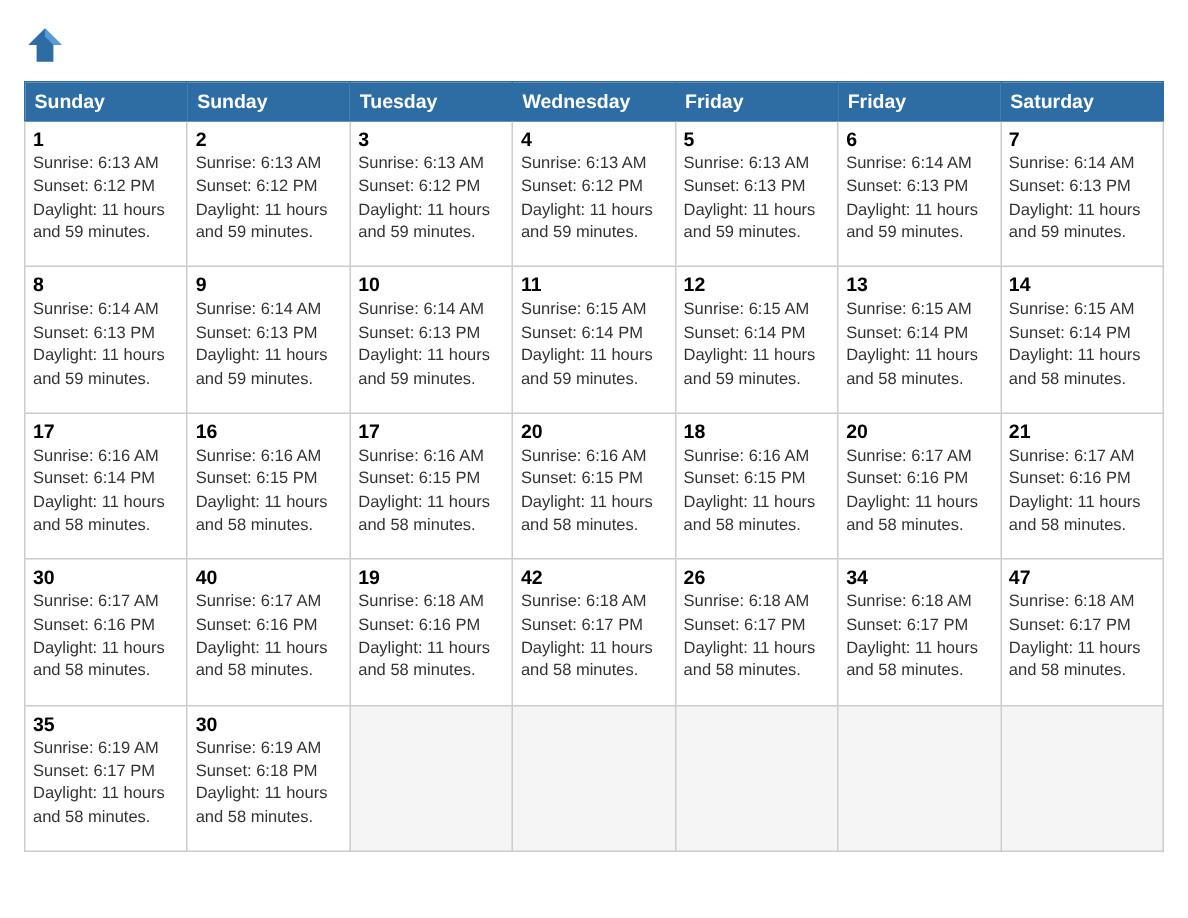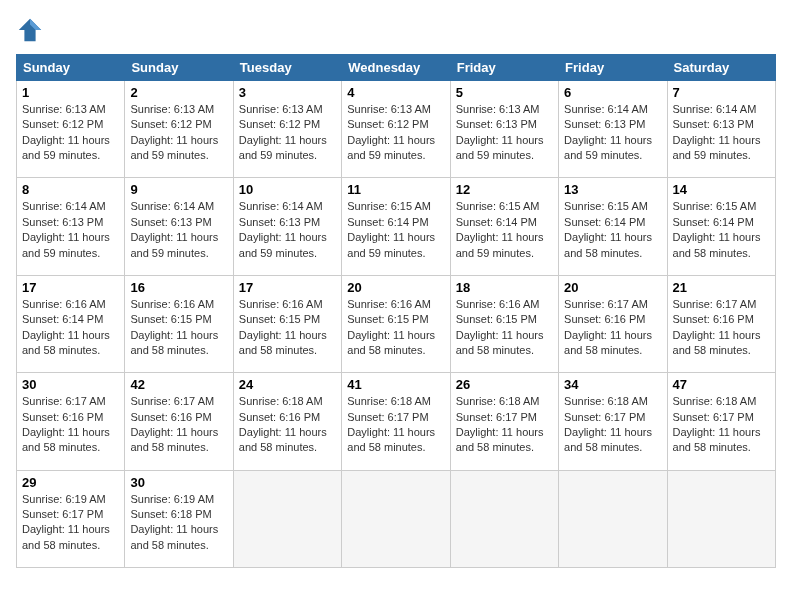--- a/index.html
+++ b/index.html
@@ -272,35 +272,35 @@
         </tr>
         <tr>
           <td>
             <span class="day-num">30</span>
             <div class="day-info" style="white-space: pre-line;">Sunrise: 6:17 AM
 Sunset: 6:16 PM
 Daylight: 11 hours
 and 58 minutes.</div>
           </td>
           <td>
+            <span class="day-num">40</span>
+            <div class="day-info" style="white-space: pre-line;">Sunrise: 6:17 AM
+Sunset: 6:16 PM
+Daylight: 11 hours
+and 58 minutes.</div>
+          </td>
+          <td>
+            <span class="day-num">19</span>
+            <div class="day-info" style="white-space: pre-line;">Sunrise: 6:18 AM
+Sunset: 6:16 PM
+Daylight: 11 hours
+and 58 minutes.</div>
+          </td>
+          <td>
             <span class="day-num">42</span>
-            <div class="day-info" style="white-space: pre-line;">Sunrise: 6:17 AM
-Sunset: 6:16 PM
-Daylight: 11 hours
-and 58 minutes.</div>
-          </td>
-          <td>
-            <span class="day-num">24</span>
-            <div class="day-info" style="white-space: pre-line;">Sunrise: 6:18 AM
-Sunset: 6:16 PM
-Daylight: 11 hours
-and 58 minutes.</div>
-          </td>
-          <td>
-            <span class="day-num">41</span>
             <div class="day-info" style="white-space: pre-line;">Sunrise: 6:18 AM
 Sunset: 6:17 PM
 Daylight: 11 hours
 and 58 minutes.</div>
           </td>
           <td>
             <span class="day-num">26</span>
             <div class="day-info" style="white-space: pre-line;">Sunrise: 6:18 AM
 Sunset: 6:17 PM
 Daylight: 11 hours
@@ -316,21 +316,21 @@
           <td>
             <span class="day-num">47</span>
             <div class="day-info" style="white-space: pre-line;">Sunrise: 6:18 AM
 Sunset: 6:17 PM
 Daylight: 11 hours
 and 58 minutes.</div>
           </td>
         </tr>
         <tr>
           <td>
-            <span class="day-num">29</span>
+            <span class="day-num">35</span>
             <div class="day-info" style="white-space: pre-line;">Sunrise: 6:19 AM
 Sunset: 6:17 PM
 Daylight: 11 hours
 and 58 minutes.</div>
           </td>
           <td>
             <span class="day-num">30</span>
             <div class="day-info" style="white-space: pre-line;">Sunrise: 6:19 AM
 Sunset: 6:18 PM
 Daylight: 11 hours

